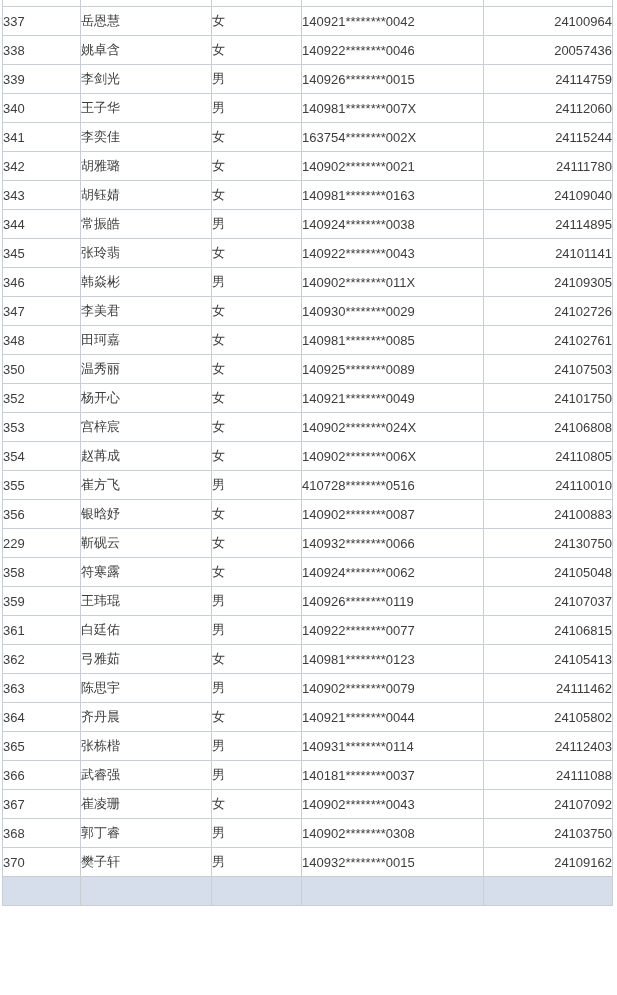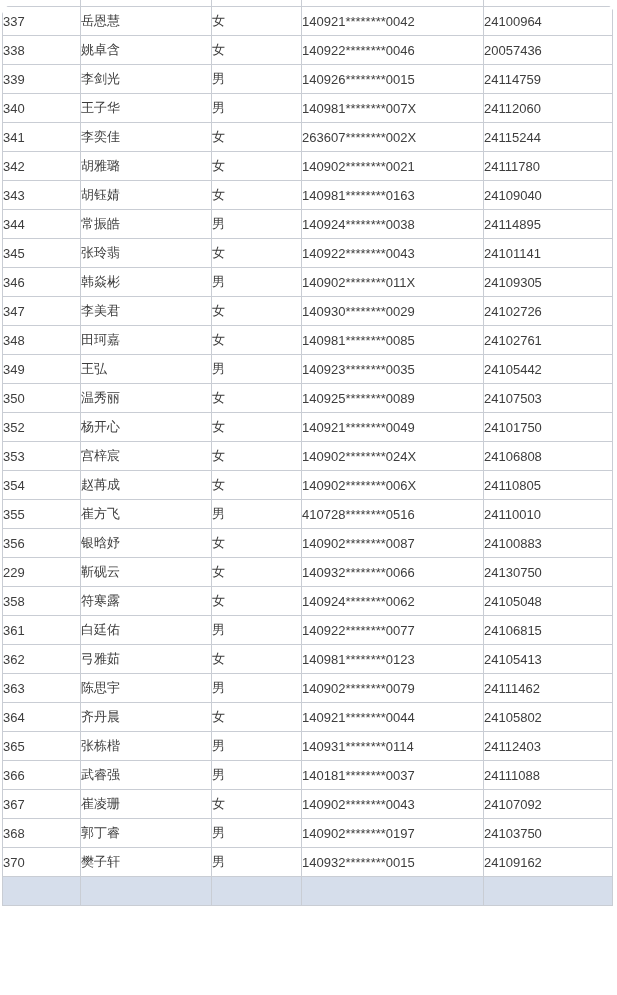--- a/index.html
+++ b/index.html
@@ -7,21 +7,20 @@
     --text:#3d3d3d;
     --tint:#d6deeb;
   }
   html,body{margin:0;padding:0;background:#fff;}
   .viewport{
     position:relative;
     width:617px;height:995px;
     overflow:hidden;
     background:#fff;
     font-family:"Liberation Sans","DejaVu Sans",sans-serif;
-    border-radius:23px;
   }
   table.roster{
     position:absolute;
     left:2px;top:-23px;
     width:610px;
     border-collapse:collapse;
     table-layout:fixed;
     font-size:13px;
     color:var(--text);
   }
@@ -31,21 +30,21 @@
     padding:0;
     vertical-align:middle;
     white-space:nowrap;
     overflow:hidden;
     background:#fff;
   }
   td.c0{padding-left:13px;}
   td.c1{padding-left:17px;}
   td.c2{padding-left:27px;}
   td.c3{padding-left:10px;}
-  td.c4{padding-left:8px;}
+  td.c4{padding-left:8px;text-align:right;}
   tr.partial-below td{background:var(--tint);}
 </style>
 </head>
 <body>
 
 <div class="viewport">
   <table class="roster">
     <colgroup>
       <col style="width:78px">
       <col style="width:131px">
@@ -87,21 +86,21 @@
           <td class="c0">340</td>
           <td class="c1">王子华</td>
           <td class="c2">男</td>
           <td class="c3">140981********007X</td>
           <td class="c4">24112060</td>
         </tr>
         <tr>
           <td class="c0">341</td>
           <td class="c1">李奕佳</td>
           <td class="c2">女</td>
-          <td class="c3">263607********002X</td>
+          <td class="c3">163754********002X</td>
           <td class="c4">24115244</td>
         </tr>
         <tr>
           <td class="c0">342</td>
           <td class="c1">胡雅璐</td>
           <td class="c2">女</td>
           <td class="c3">140902********0021</td>
           <td class="c4">24111780</td>
         </tr>
         <tr>
@@ -140,27 +139,20 @@
           <td class="c4">24102726</td>
         </tr>
         <tr>
           <td class="c0">348</td>
           <td class="c1">田珂嘉</td>
           <td class="c2">女</td>
           <td class="c3">140981********0085</td>
           <td class="c4">24102761</td>
         </tr>
         <tr>
-          <td class="c0">349</td>
-          <td class="c1">王弘</td>
-          <td class="c2">男</td>
-          <td class="c3">140923********0035</td>
-          <td class="c4">24105442</td>
-        </tr>
-        <tr>
           <td class="c0">350</td>
           <td class="c1">温秀丽</td>
           <td class="c2">女</td>
           <td class="c3">140925********0089</td>
           <td class="c4">24107503</td>
         </tr>
         <tr>
           <td class="c0">352</td>
           <td class="c1">杨开心</td>
           <td class="c2">女</td>
@@ -203,20 +195,27 @@
           <td class="c4">24130750</td>
         </tr>
         <tr>
           <td class="c0">358</td>
           <td class="c1">符寒露</td>
           <td class="c2">女</td>
           <td class="c3">140924********0062</td>
           <td class="c4">24105048</td>
         </tr>
         <tr>
+          <td class="c0">359</td>
+          <td class="c1">王玮琨</td>
+          <td class="c2">男</td>
+          <td class="c3">140926********0119</td>
+          <td class="c4">24107037</td>
+        </tr>
+        <tr>
           <td class="c0">361</td>
           <td class="c1">白廷佑</td>
           <td class="c2">男</td>
           <td class="c3">140922********0077</td>
           <td class="c4">24106815</td>
         </tr>
         <tr>
           <td class="c0">362</td>
           <td class="c1">弓雅茹</td>
           <td class="c2">女</td>
@@ -255,21 +254,21 @@
           <td class="c0">367</td>
           <td class="c1">崔凌珊</td>
           <td class="c2">女</td>
           <td class="c3">140902********0043</td>
           <td class="c4">24107092</td>
         </tr>
         <tr>
           <td class="c0">368</td>
           <td class="c1">郭丁睿</td>
           <td class="c2">男</td>
-          <td class="c3">140902********0197</td>
+          <td class="c3">140902********0308</td>
           <td class="c4">24103750</td>
         </tr>
         <tr>
           <td class="c0">370</td>
           <td class="c1">樊子轩</td>
           <td class="c2">男</td>
           <td class="c3">140932********0015</td>
           <td class="c4">24109162</td>
         </tr>
         <tr class="partial-below">

